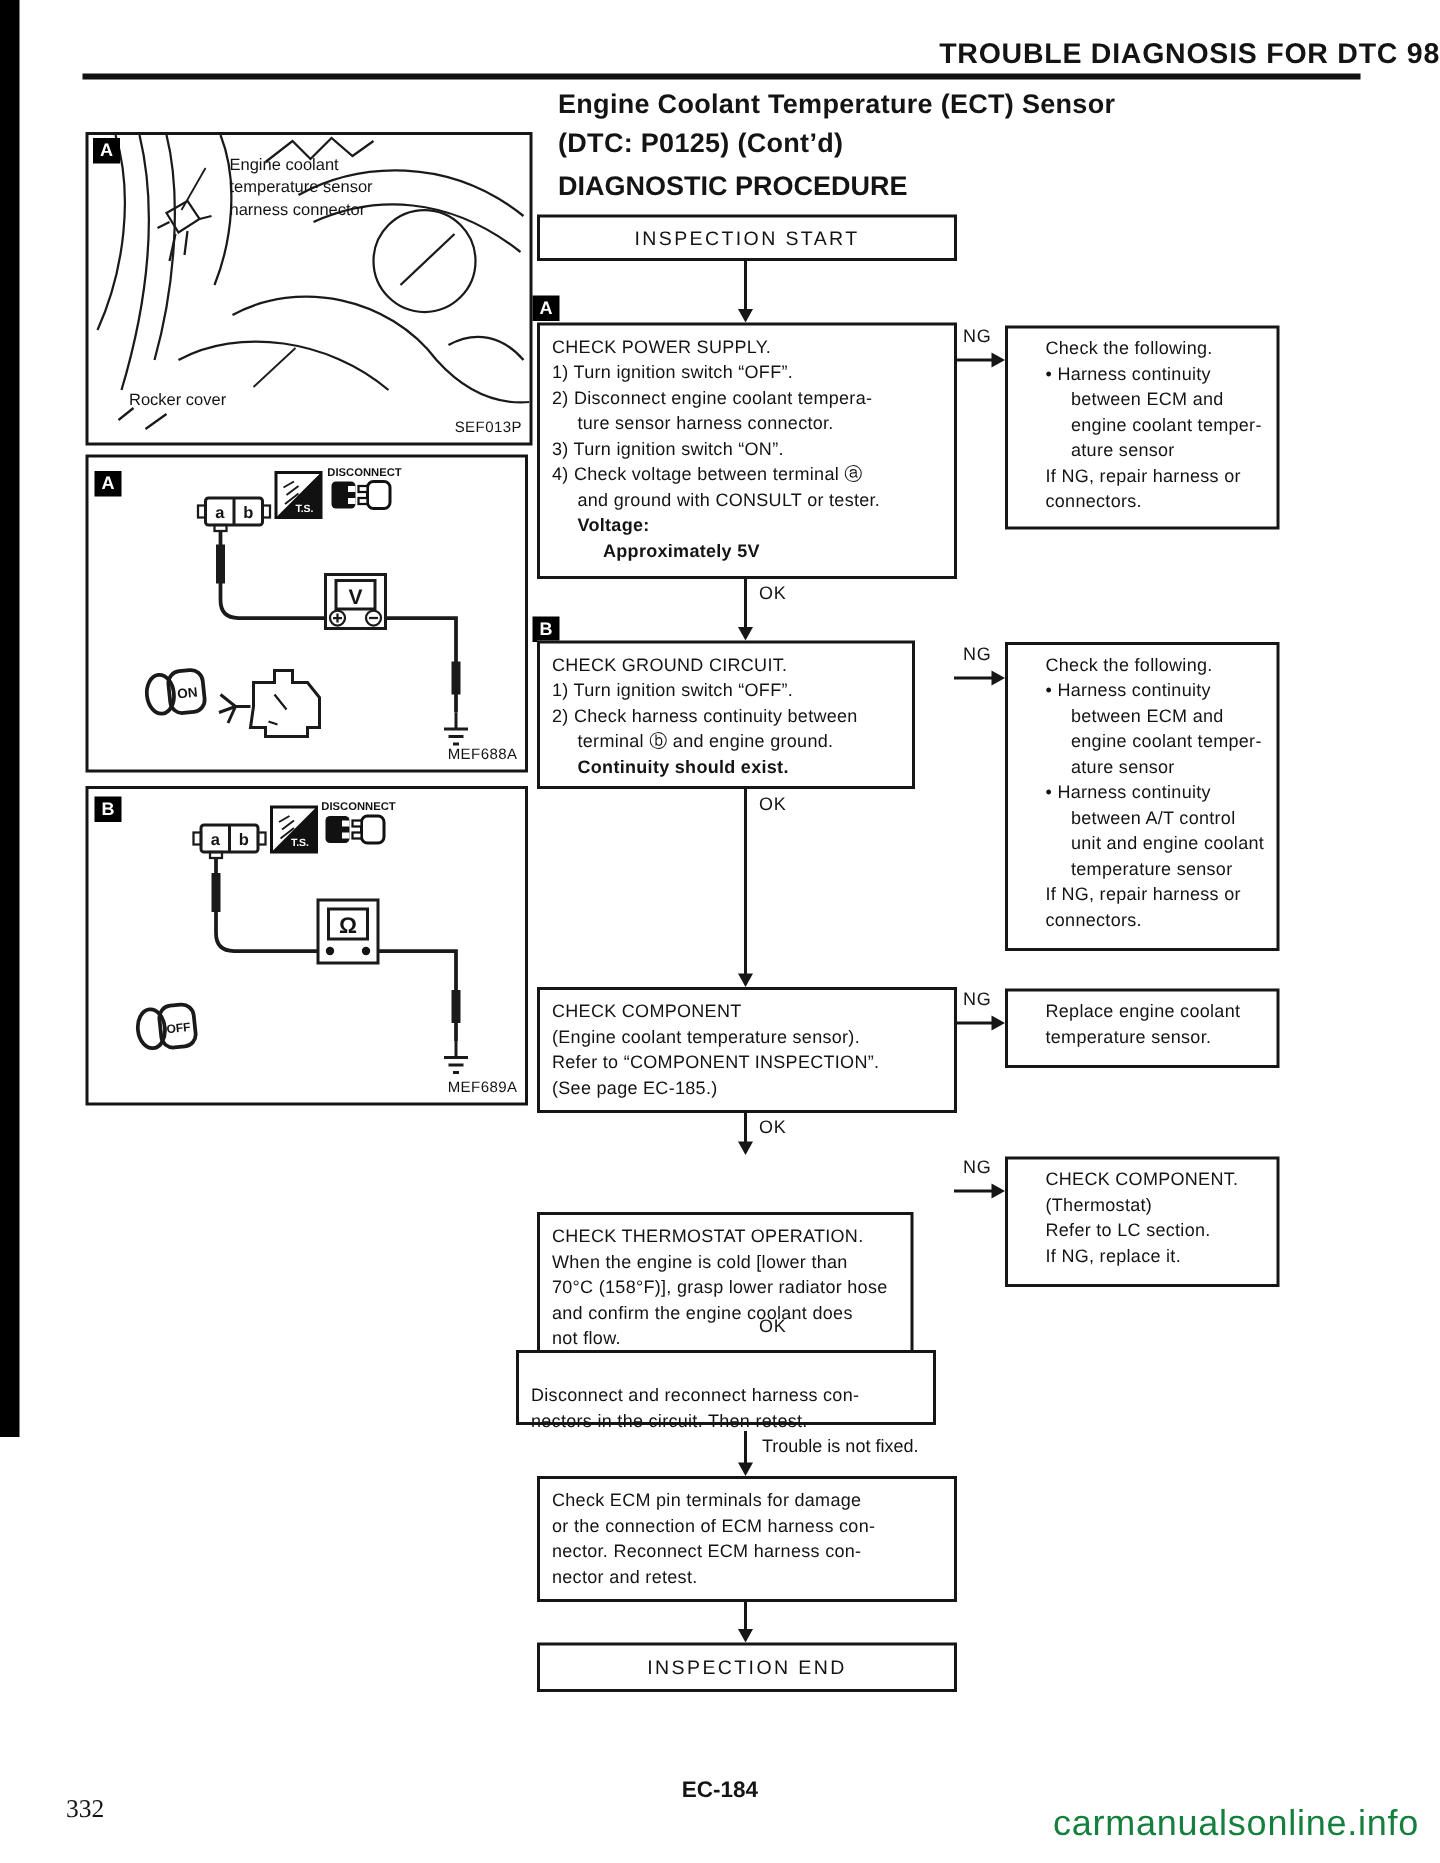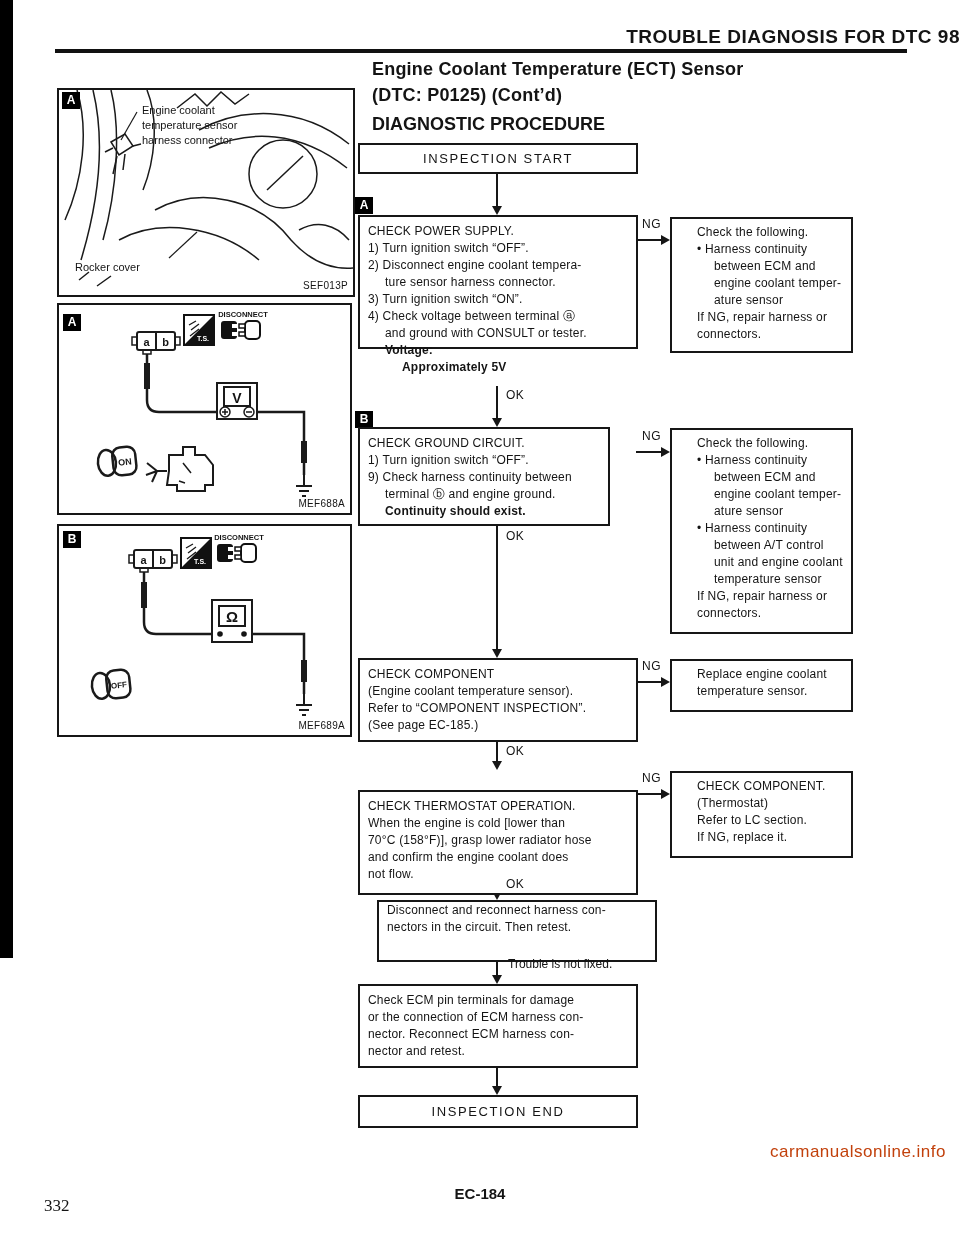--- a/index.html
+++ b/index.html
@@ -16,21 +16,21 @@
   .sect-title { left:372px; font-size:18px; font-weight:bold; letter-spacing:.2px; }
   #sect1 { top:59px; } #sect2 { top:85px; }
   #diag-proc { top:114px; left:372px; font-size:18px; font-weight:bold; }
   
   #leftbar { top:0; left:0; width:13px; height:958px; background:#000; }
   
   .fig { background:#fff; border:2px solid #161616; }
   .badge { position:absolute; width:18px; height:17px; background:#000; color:#fff;
     font-size:12px; font-weight:bold; line-height:17px; text-align:center; }
   .figcode { position:absolute; right:5px; bottom:4px; font-size:10px; letter-spacing:.3px; }
-  .figlabel { position:absolute; font-size:11px; line-height:15px; white-space:nowrap; }
+  .figlabel { position:absolute; font-size:11px; line-height:15px; white-space:nowrap;margin-left:11px; }
   
   .box { position:absolute; background:#fff; border:2px solid #161616;
     font-size:12px; line-height:17px; }
   .term { display:flex; align-items:center; justify-content:center;
     font-size:13px; letter-spacing:1.6px;text-align:right; }
   .step { padding:6px 8px 0 8px; }
   .ngbox { padding:5px 8px 0 25px; }
   .bl { white-space:nowrap; letter-spacing:.2px; }
   .ind1 { padding-left:17px; } .ind2 { padding-left:34px; } .b { font-weight:bold; }
   .oklabel, .nglabel { position:absolute; font-size:12px; letter-spacing:.5px; }
@@ -39,21 +39,21 @@
   #flow-lines { position:absolute; top:0; left:0; pointer-events:none; }
   .fl { stroke:#161616; stroke-width:2; }
   .ah { fill:#161616; stroke:none; }
   
   .art { position:absolute; top:0; left:0; }
   .sk { stroke:#1a1a1a; fill:none; }
   
   #pg-code { top:1185px; left:0; width:960px; text-align:center;
     font-size:15px; font-weight:bold; }
   #pg-num { top:1152px; left:44px; font-family:"Liberation Serif", serif; font-size:17px;margin-top:44px; }
-  #watermark { top:1142px; right:14px; font-size:17px; color:#c2410c; letter-spacing:.5px; }
+  #watermark { top:1202px; right:14px; font-size:24px; color:#15803d; letter-spacing:.5px; }
 </style>
 </head>
 <body>
 
 <div id="page">
 
   <div class="abs" id="hdr-title">TROUBLE DIAGNOSIS FOR DTC 98</div>
   <div class="abs" id="hdr-rule"></div>
   <div class="abs sect-title" id="sect1">Engine Coolant Temperature (ECT) Sensor</div>
   <div class="abs sect-title" id="sect2">(DTC: P0125) (Cont’d)</div>
@@ -230,21 +230,21 @@
     <polygon class="ah" points="492,975 502,975 497,984"></polygon>
     <line class="fl" x1="497" y1="1068" x2="497" y2="1087"></line>
     <polygon class="ah" points="492,1086 502,1086 497,1095"></polygon>
   </svg>
 
   <div class="box term" style="left:358px;top:143px;width:280px;height:31px">
     <span>INSPECTION START</span>
   </div>
 
   <div class="badge" style="left:355px;top:197px">A</div>
-  <div class="box step" style="left:358px;top:215px;width:280px;height:134px">
+  <div class="box step" style="left:358px;top:215px;width:280px;height:171px">
     <div class="bl">CHECK POWER SUPPLY.</div>
     <div class="bl">1) Turn ignition switch “OFF”.</div>
     <div class="bl">2) Disconnect engine coolant tempera-</div>
     <div class="bl ind1">ture sensor harness connector.</div>
     <div class="bl">3) Turn ignition switch “ON”.</div>
     <div class="bl">4) Check voltage between terminal ⓐ</div>
     <div class="bl ind1">and ground with CONSULT or tester.</div>
     <div class="bl ind1 b">Voltage:</div>
     <div class="bl ind2 b">Approximately 5V</div>
   </div>
@@ -257,21 +257,21 @@
     <div class="bl ind1">ature sensor</div>
     <div class="bl">If NG, repair harness or</div>
     <div class="bl">connectors.</div>
   </div>
   <div class="oklabel" style="left:506px;top:388px">OK</div>
 
   <div class="badge" style="left:355px;top:411px">B</div>
   <div class="box step" style="left:358px;top:427px;width:252px;height:99px">
     <div class="bl">CHECK GROUND CIRCUIT.</div>
     <div class="bl">1) Turn ignition switch “OFF”.</div>
-    <div class="bl">9) Check harness continuity between</div>
+    <div class="bl">2) Check harness continuity between</div>
     <div class="bl ind1">terminal ⓑ and engine ground.</div>
     <div class="bl ind1 b">Continuity should exist.</div>
   </div>
   <div class="nglabel" style="left:642px;top:429px">NG</div>
   <div class="box ngbox" style="left:670px;top:428px;width:183px;height:206px">
     <div class="bl">Check the following.</div>
     <div class="bl">• Harness continuity</div>
     <div class="bl ind1">between ECM and</div>
     <div class="bl ind1">engine coolant temper-</div>
     <div class="bl ind1">ature sensor</div>
@@ -290,37 +290,37 @@
     <div class="bl">Refer to “COMPONENT INSPECTION”.</div>
     <div class="bl">(See page EC-185.)</div>
   </div>
   <div class="nglabel" style="left:642px;top:659px">NG</div>
   <div class="box ngbox" style="left:670px;top:659px;width:183px;height:53px">
     <div class="bl">Replace engine coolant</div>
     <div class="bl">temperature sensor.</div>
   </div>
   <div class="oklabel" style="left:506px;top:744px">OK</div>
 
-  <div class="box step" style="left:358px;top:790px;width:280px;height:105px">
+  <div class="box step" style="left:358px;top:808px;width:251px;height:105px">
     <div class="bl">CHECK THERMOSTAT OPERATION.</div>
     <div class="bl">When the engine is cold [lower than</div>
     <div class="bl">70°C (158°F)], grasp lower radiator hose</div>
     <div class="bl">and confirm the engine coolant does</div>
     <div class="bl">not flow.</div>
   </div>
   <div class="nglabel" style="left:642px;top:771px">NG</div>
   <div class="box ngbox" style="left:670px;top:771px;width:183px;height:87px">
     <div class="bl">CHECK COMPONENT.</div>
     <div class="bl">(Thermostat)</div>
     <div class="bl">Refer to LC section.</div>
     <div class="bl">If NG, replace it.</div>
   </div>
   <div class="oklabel" style="left:506px;top:877px">OK</div>
 
-  <div class="box step" style="left:377px;top:900px;width:280px;height:62px;padding-top:0">
+  <div class="box step" style="left:344px;top:900px;width:280px;height:50px;padding-top:20px">
     <div class="bl">Disconnect and reconnect harness con-</div>
     <div class="bl">nectors in the circuit. Then retest.</div>
   </div>
   <div class="sidelabel" style="left:508px;top:957px">Trouble is not fixed.</div>
 
   <div class="box term" style="left:358px;top:1095px;width:280px;height:33px">
     <span>INSPECTION END</span>
   </div>
 
   <div class="box step" style="left:358px;top:984px;width:280px;height:84px">

